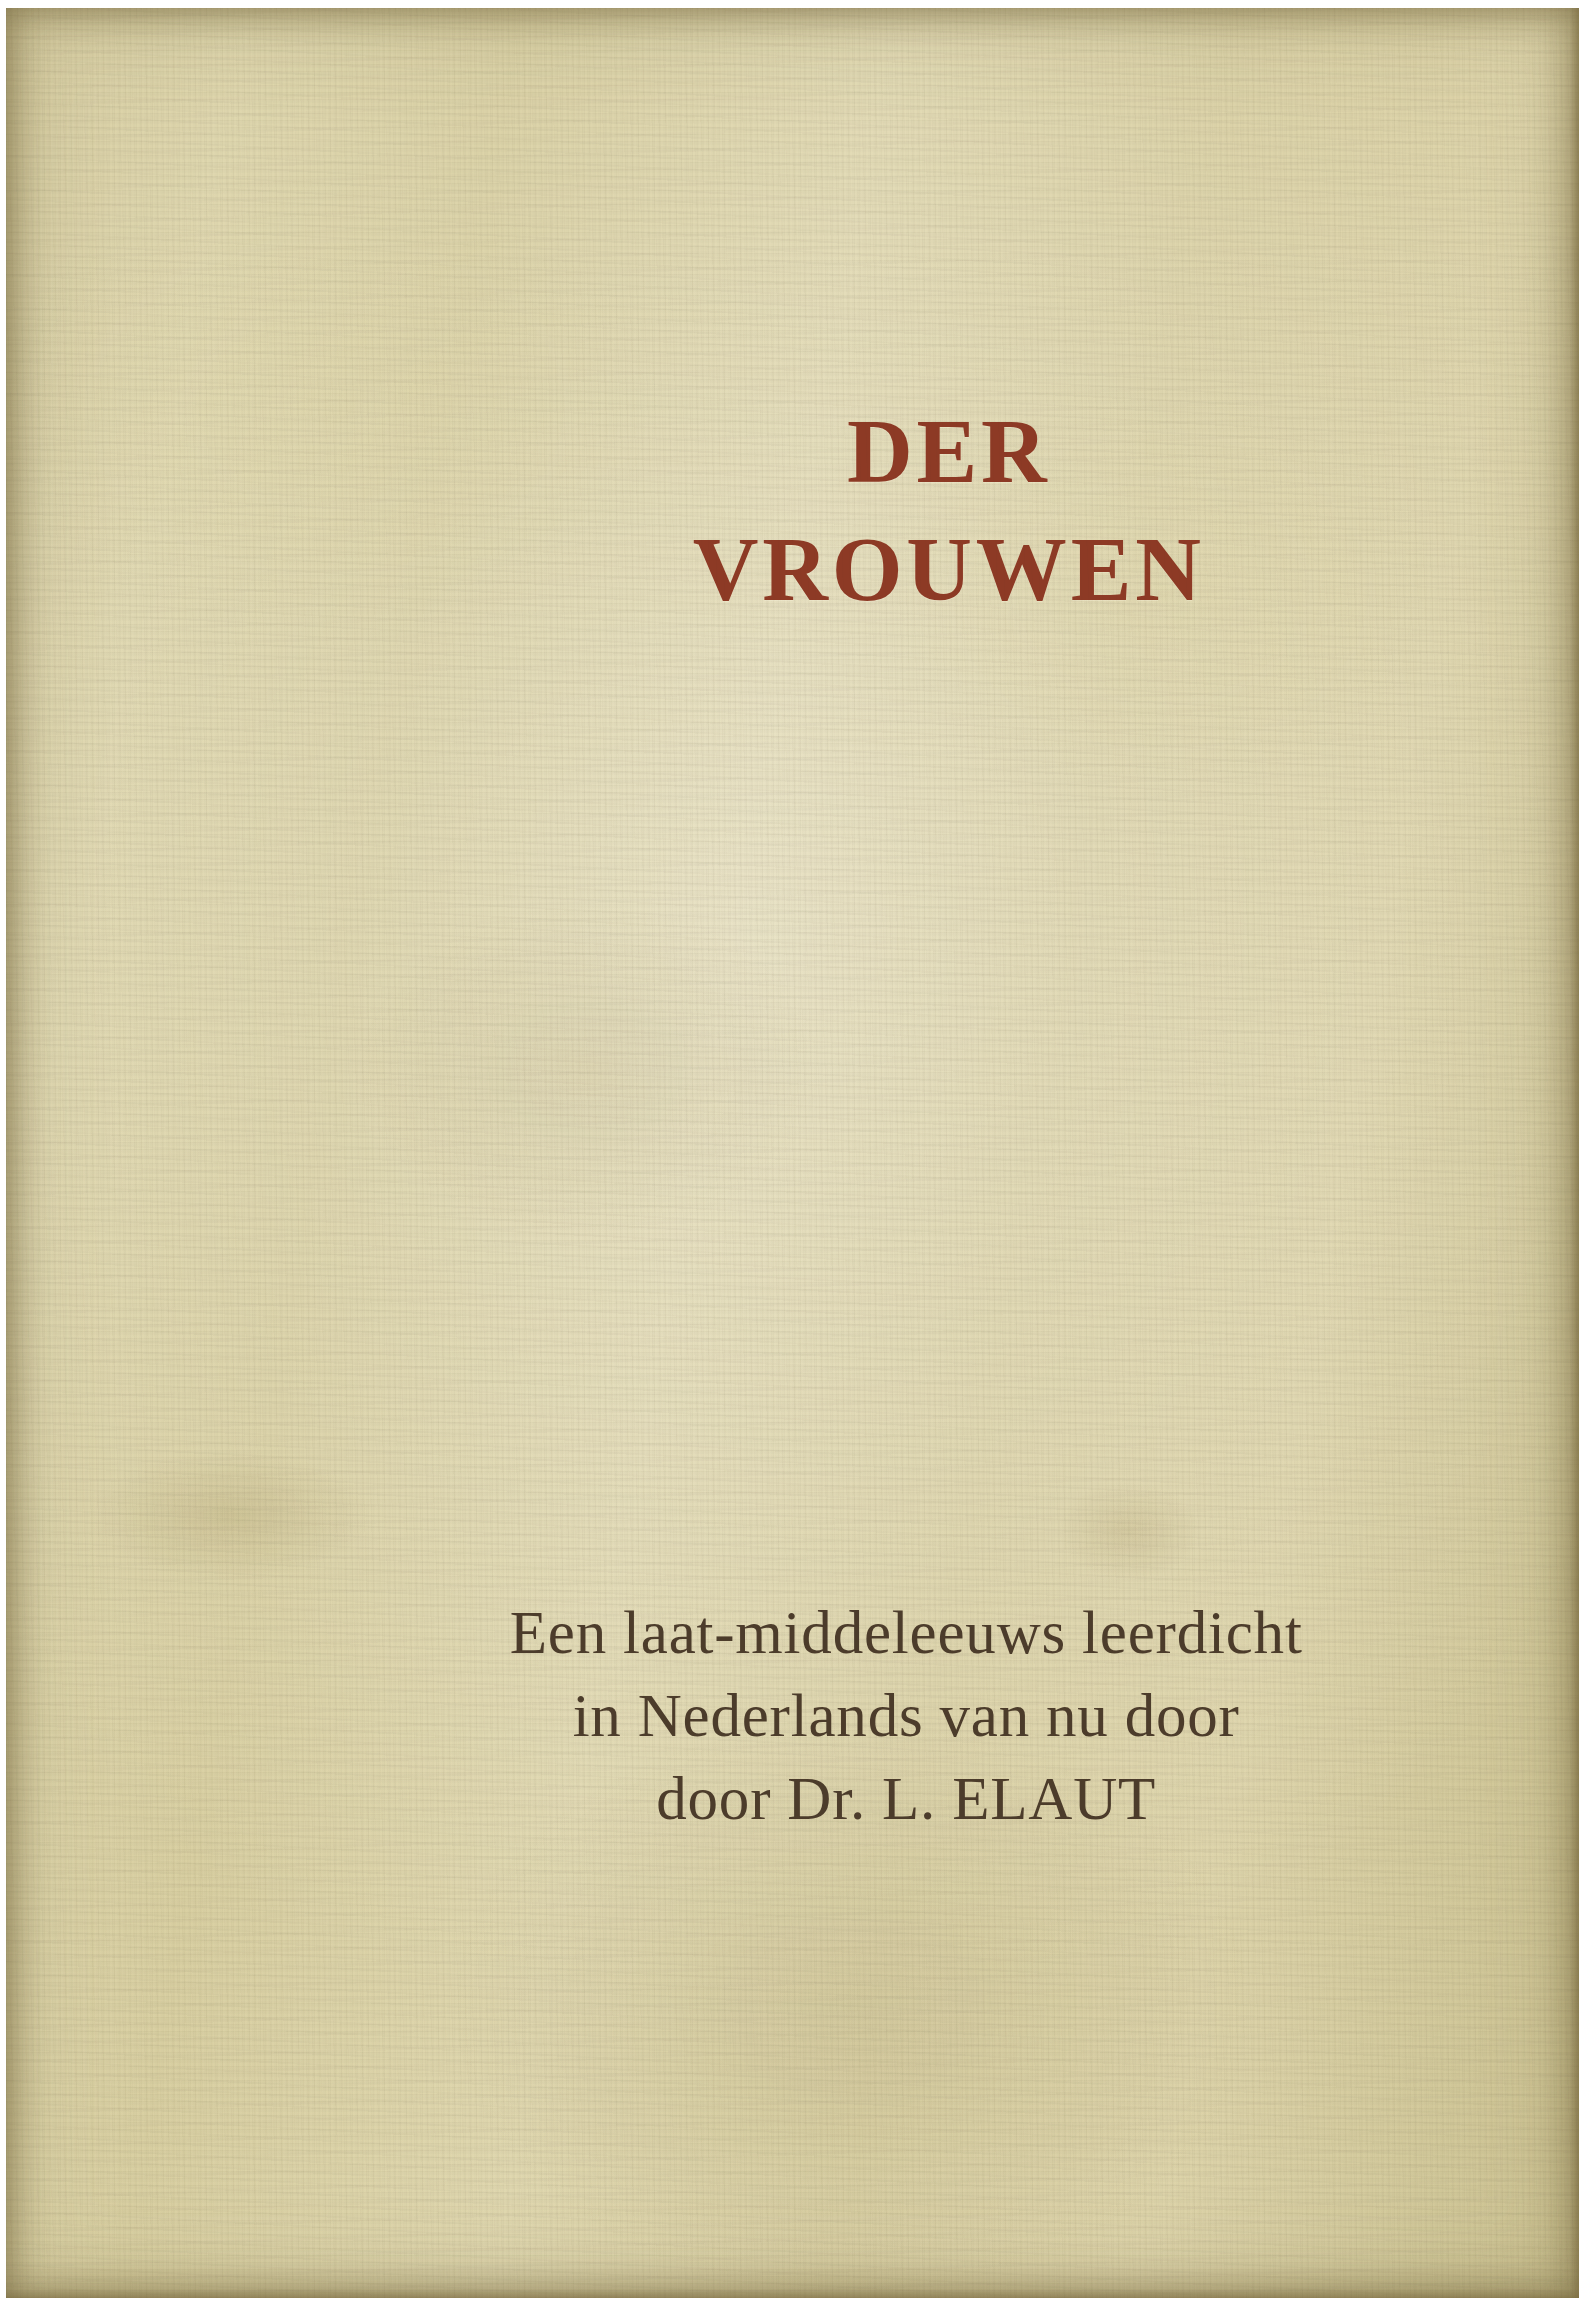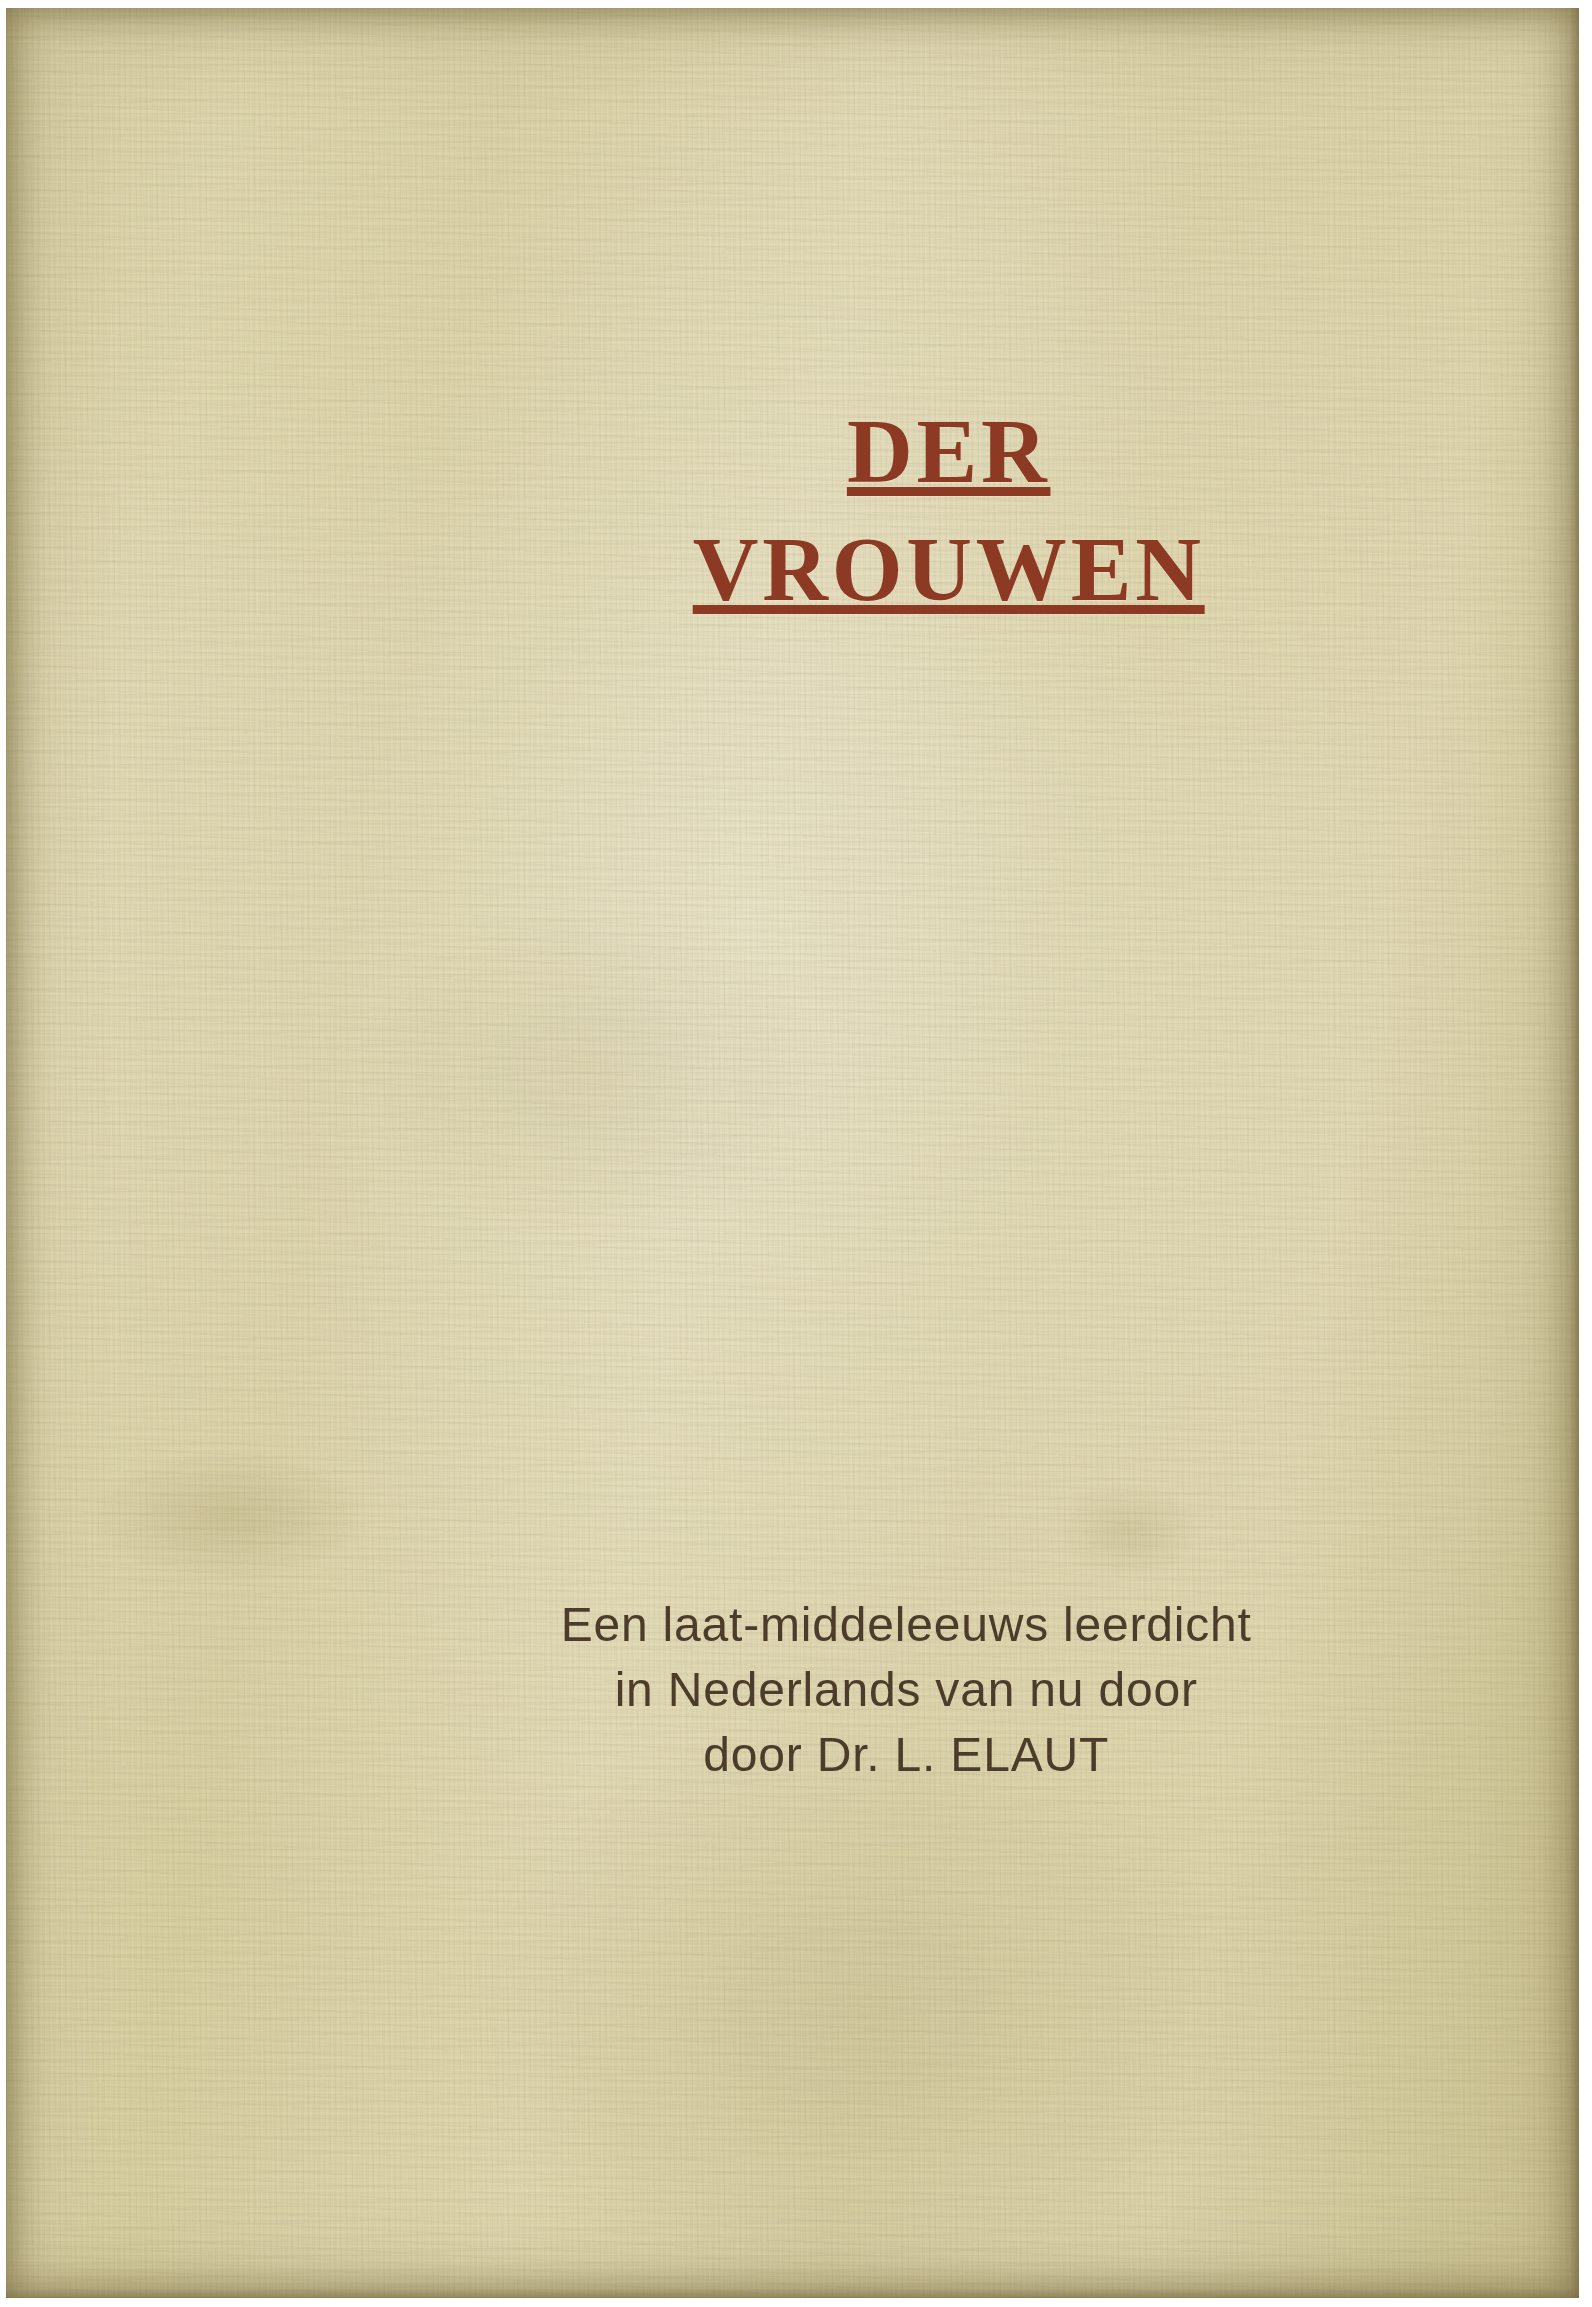--- a/index.html
+++ b/index.html
@@ -129,34 +129,33 @@
     color: #8b3322;
   }
   .title-line {
     font-family: "Liberation Serif", serif;
     font-weight: bold;
     font-size: 91px;
     line-height: 1.30;
     letter-spacing: 3.8px;
     color: #8d3a25;
     text-shadow: 0 0.8px 0 rgba(255,250,230,0.25);
-    text-decoration: underline;
   }
 
   .subtitle-block {
     position: absolute;
     left: 385px;
     top: 1584px;
     width: 1030px;
     text-align: center;
     color: #4a3b2a;
   }
   .subtitle-line {
-    font-family: Liberation Sans, sans-serif;
-    font-size: 48px;
+    font-family: Liberation Serif, serif;
+    font-size: 61px;
     line-height: 1.36;
     letter-spacing: 0.8px;
     color: #4c3c2b;
   }
 
   
   .texture-overlay-top {
     position: absolute;
     inset: 0;
     pointer-events: none;

